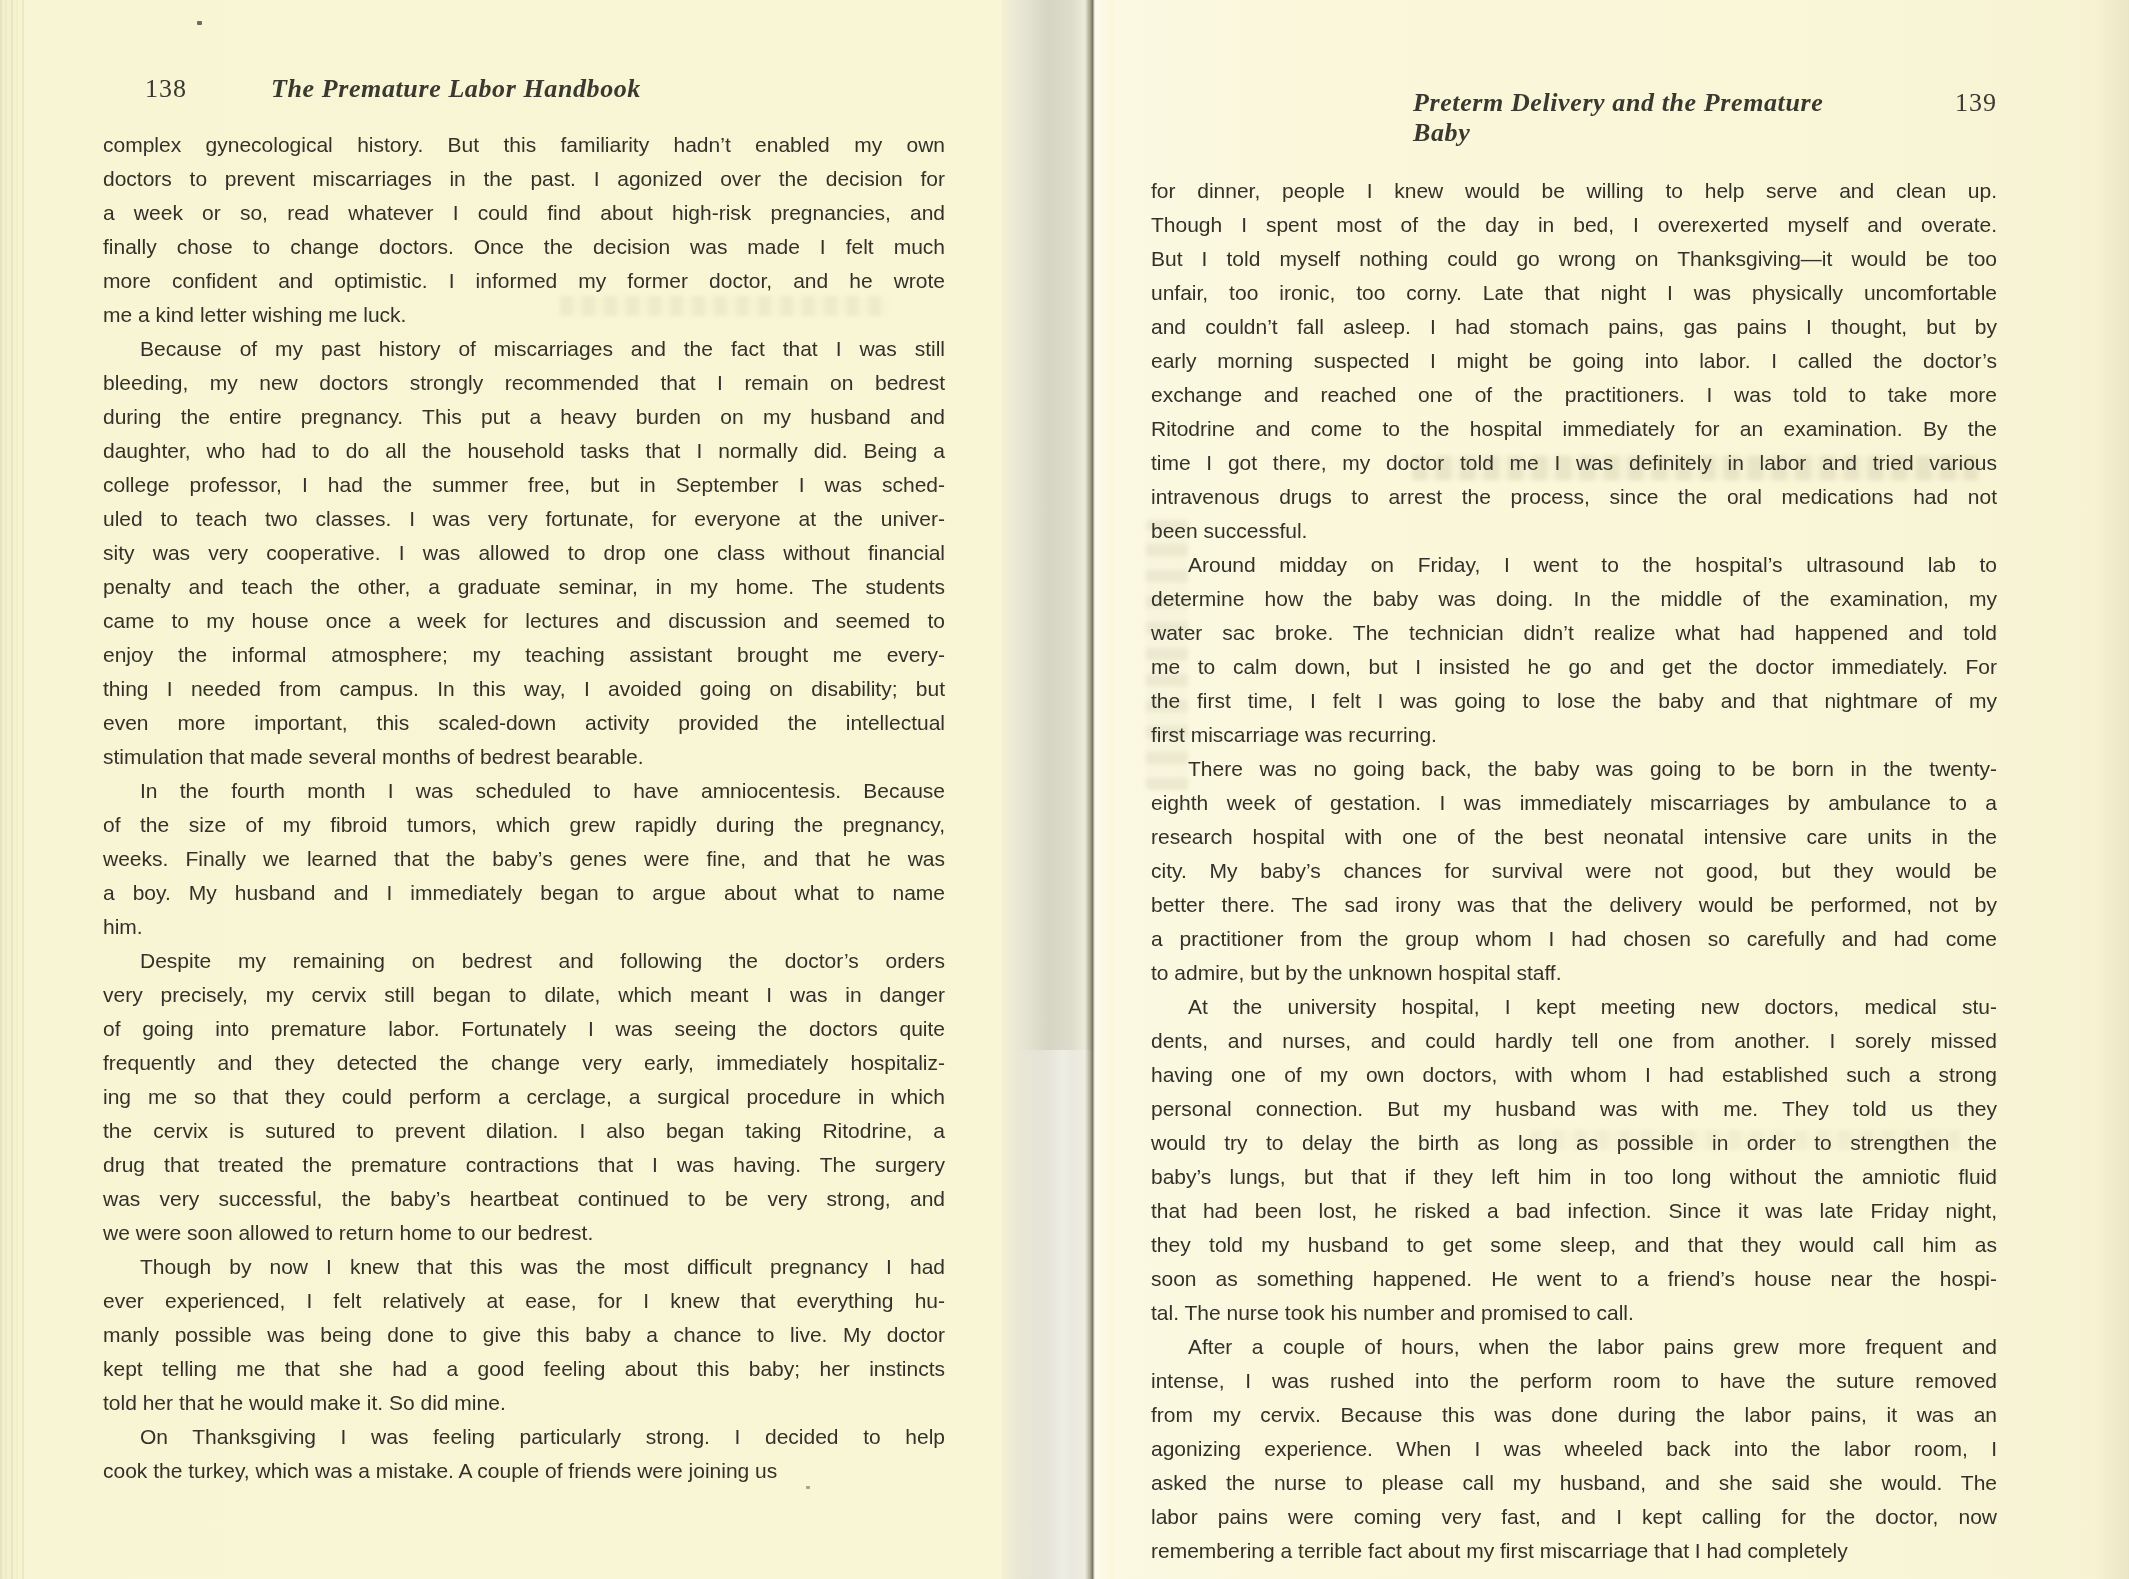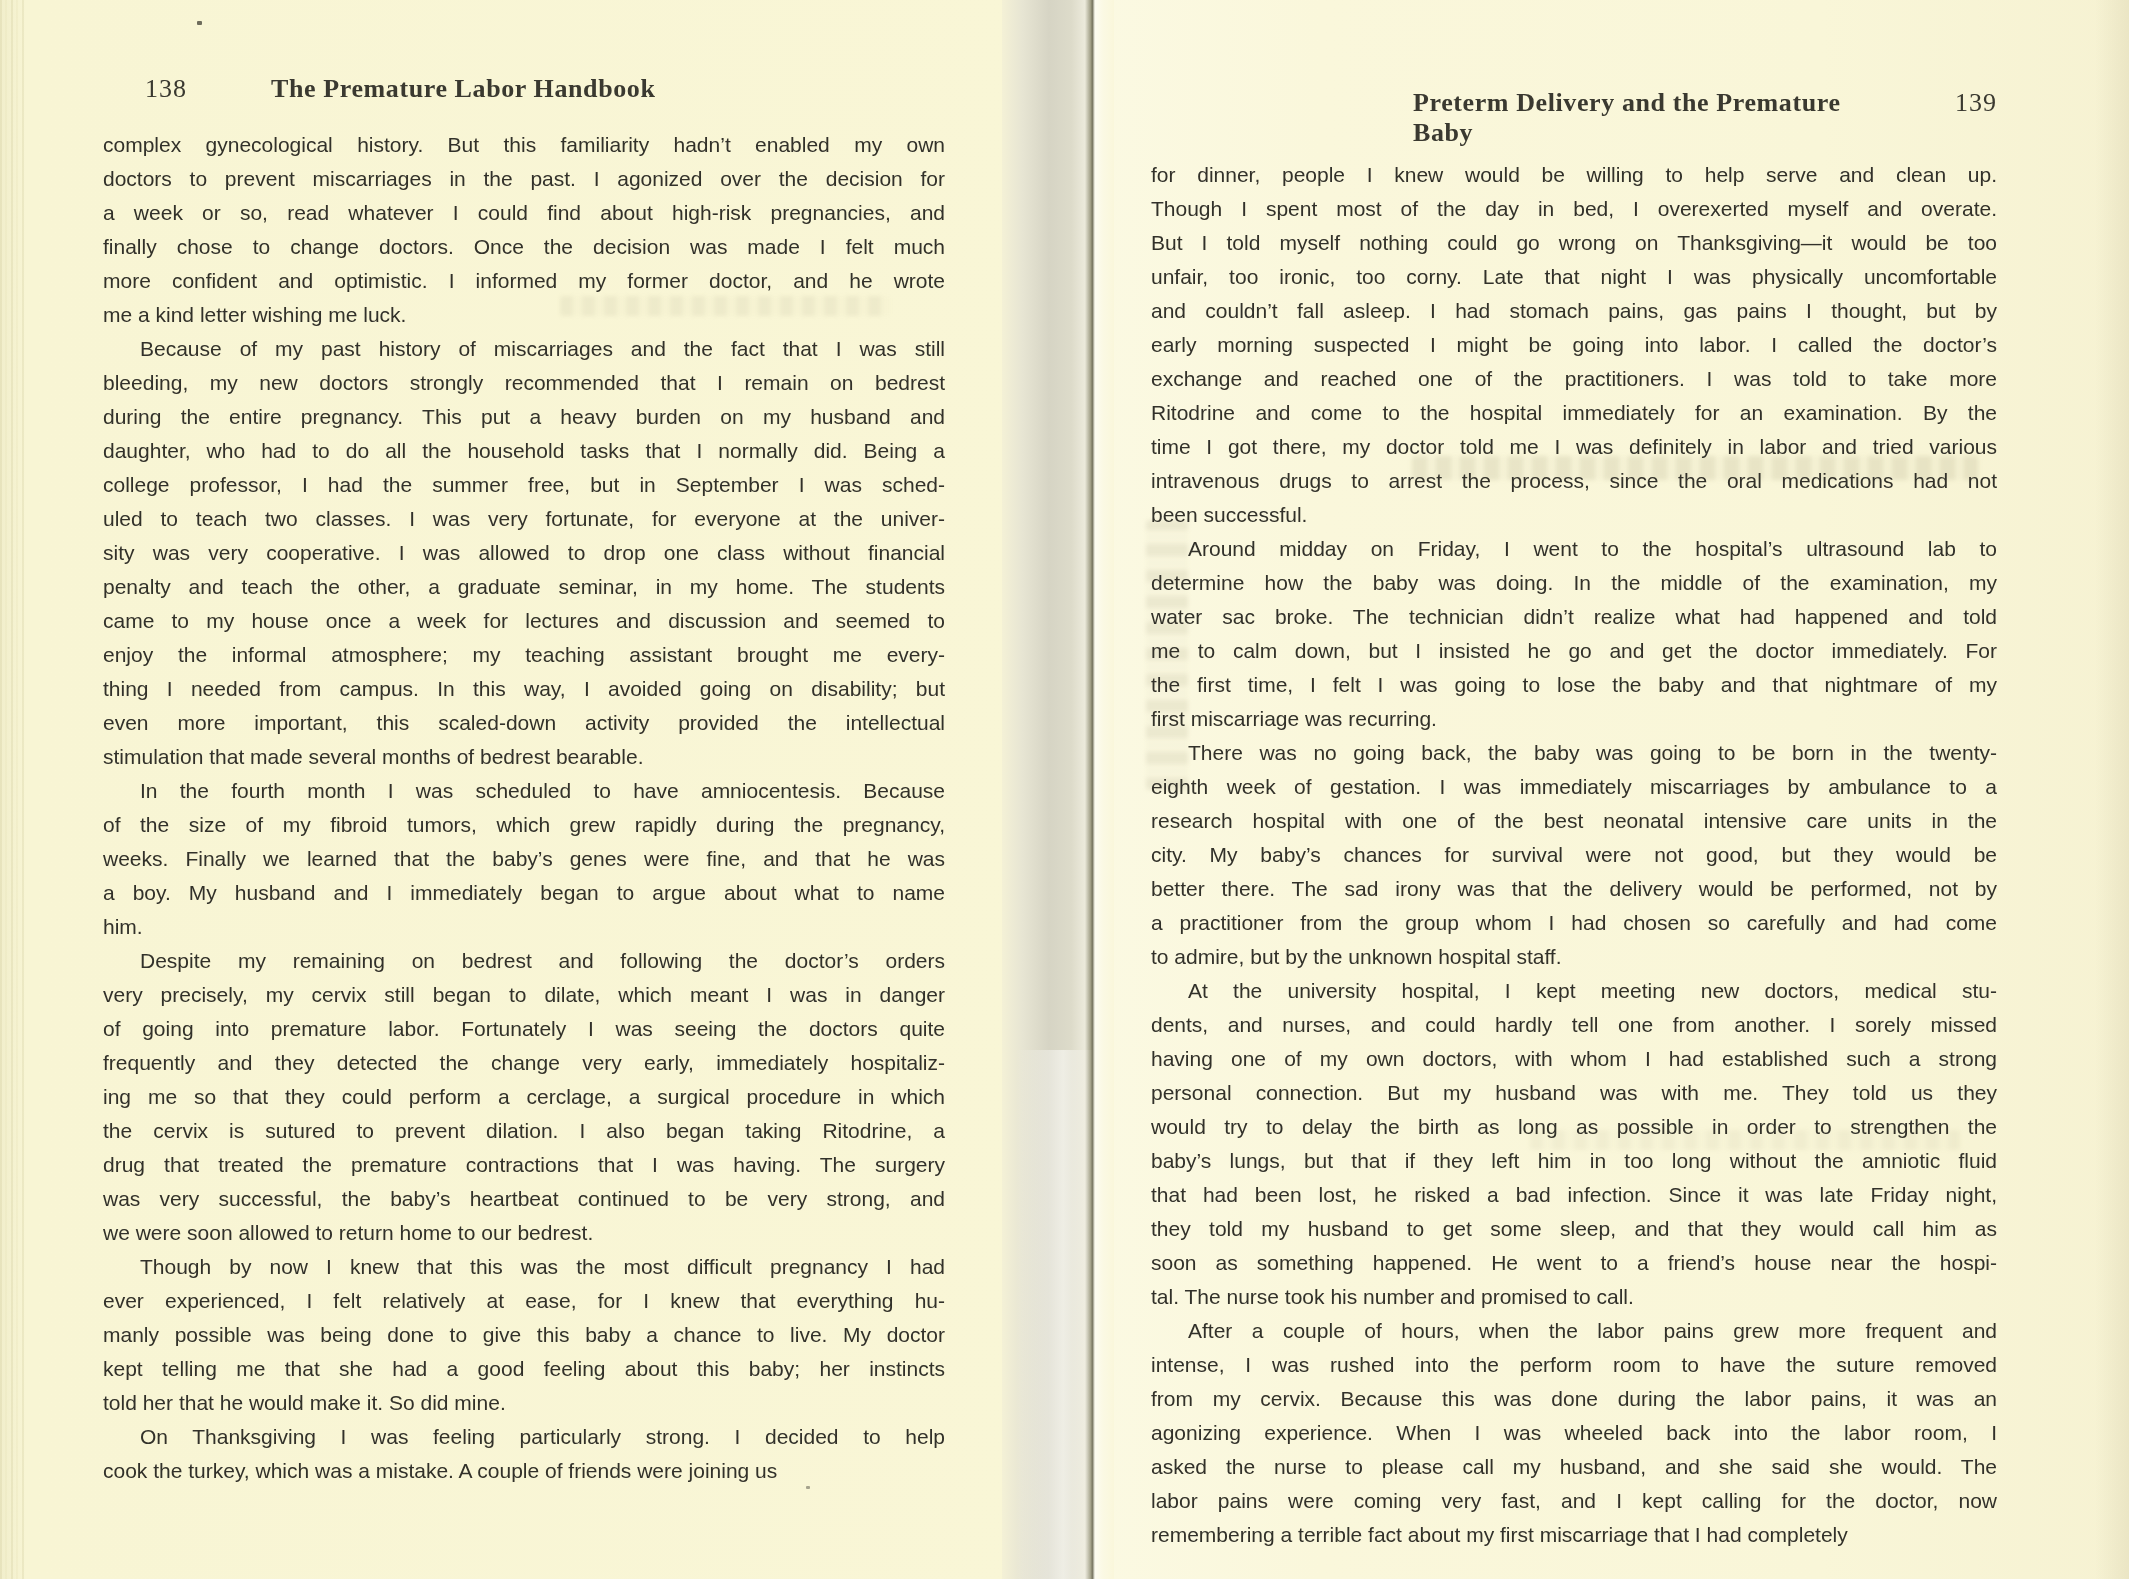--- a/index.html
+++ b/index.html
@@ -60,25 +60,25 @@
     display:flex;align-items:baseline;
     font-family:"Liberation Serif",serif;font-size:26px;line-height:30px;
     color:#3a3930;
   }
   .running-head .folio{font-style:normal;letter-spacing:1px;}
   .left-text .running-head{padding-left:42px;}
   .left-text .running-head .title{margin-left:84px;}
   .right-text .running-head .title{margin-left:262px;}
   .right-text .running-head .folio{margin-left:82px;}
   .running-head .title{
-    font-weight:600;letter-spacing:.6px;
+    font-style:italic;font-weight:600;letter-spacing:.6px;
   }
 
   .page-body{margin-top:24px;}
-  .right-text .page-body{margin-top:10px;}
+  .right-text .page-body{margin-top:26px;}
   .line{
     font-size:21px;line-height:34px;height:34px;
     text-align:justify;text-align-last:justify;
     letter-spacing:0px;
     -webkit-font-smoothing:antialiased;
   }
   .line.ind{text-indent:37px;}
   .line.end{text-align-last:left;}
 
   

